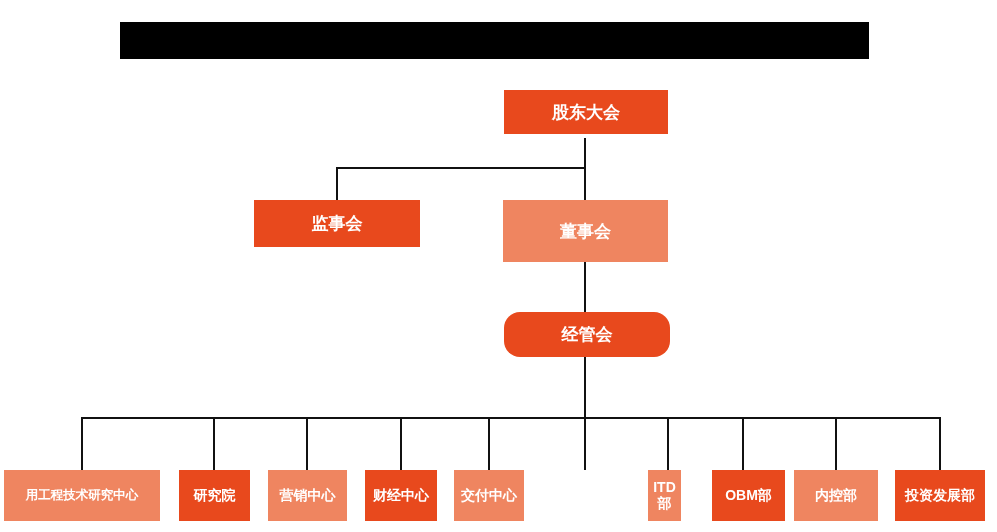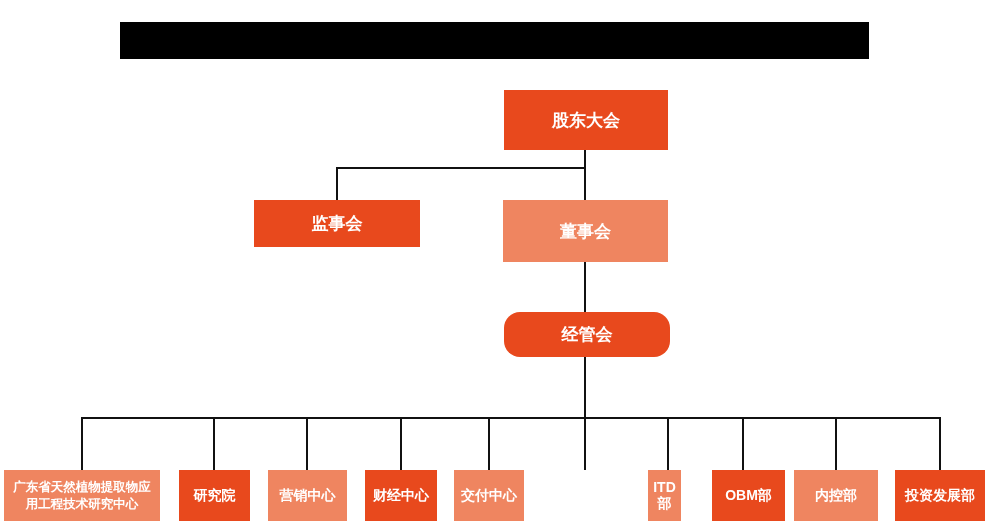--- a/index.html
+++ b/index.html
@@ -27,21 +27,21 @@
     justify-content: center;
     color: #ffffff;
     font-weight: 700;
     text-align: center;
     z-index: 2;
   }
   .primary   { background: #E8491D; }
   .secondary { background: #EF8560; }
 
   
-  #n-shareholders { left: 504px; top:  90px; width: 164px; height: 60px; font-size: 17px; text-align: right; }
+  #n-shareholders { left: 504px; top:  90px; width: 164px; height: 44px; font-size: 17px; text-align: right; }
   #n-supervisory  { left: 254px; top: 200px; width: 166px; height: 47px; font-size: 17px; }
   #n-directors    { left: 503px; top: 200px; width: 165px; height: 62px; font-size: 17px; }
   #n-management   { left: 504px; top: 312px; width: 166px; height: 45px; font-size: 17px; border-radius: 16px; }
 
   
   .dept { top: 470px; height: 51px; font-size: 14px; }
   #d0 { left:   4px; width: 156px; font-size: 12.5px; line-height: 1.35; padding: 0 2px; }
   #d1 { left: 179px; width:  71px; }
   #d2 { left: 268px; width:  79px; }
   #d3 { left: 365px; width:  72px; }
@@ -93,21 +93,20 @@
   <div class="line v drop" id="dr8"></div>
   <div class="line v drop" id="dr9"></div>
 
   <div class="node primary" id="n-shareholders">股东大会</div>
   <div class="node primary" id="n-supervisory">监事会</div>
   <div class="node secondary" id="n-directors">董事会</div>
   <div class="node primary" id="n-management">经管会</div>
 
   <div class="node dept secondary" id="d0">
     <span>
-      <span class="wrap-line">广东省天然植物提取物应</span>
       <span class="wrap-line">用工程技术研究中心</span>
     </span>
   </div>
   <div class="node dept primary" id="d1">研究院</div>
   <div class="node dept secondary" id="d2">营销中心</div>
   <div class="node dept primary" id="d3">财经中心</div>
   <div class="node dept secondary" id="d4">交付中心</div>
   <div class="node dept secondary" id="d6">ITD部</div>
   <div class="node dept primary" id="d7">OBM部</div>
   <div class="node dept secondary" id="d8">内控部</div>

